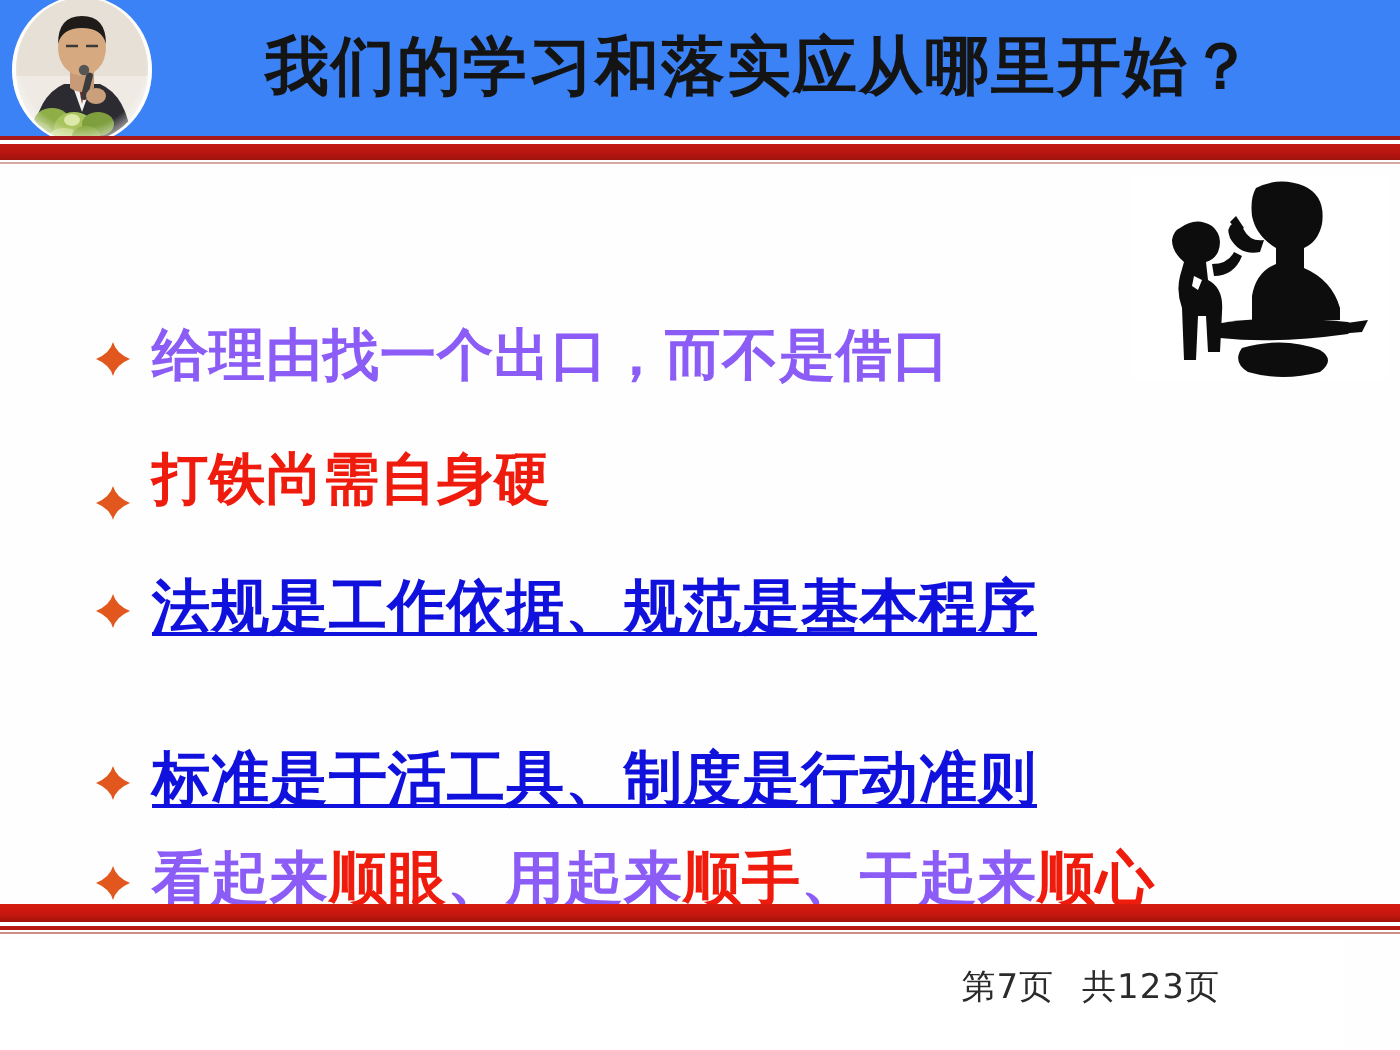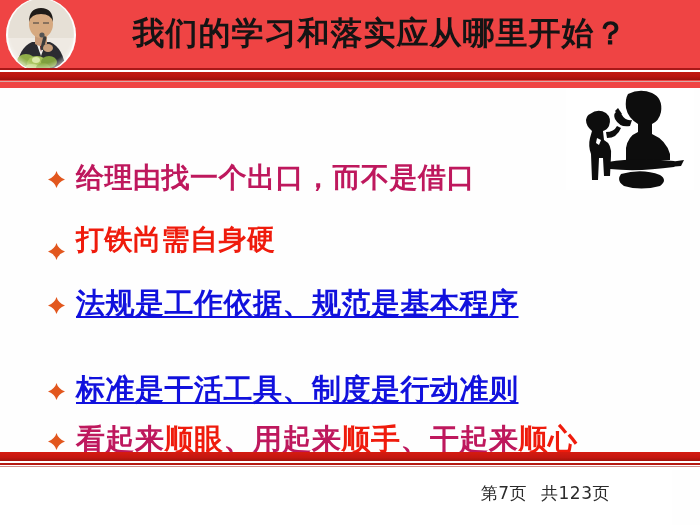--- a/index.html
+++ b/index.html
@@ -12,22 +12,22 @@
   }
   .slide{
     position:absolute;inset:0;
     width:700px;height:525px;
     background:#fefefe;
     overflow:hidden;
   }
 
   
   .header{
-    position:absolute;left:0;top:0;width:700px;height:88px;
-    background:#ef4444;
+    position:absolute;left:0;top:0;width:700px;height:77px;
+    background:#3b82f6;
     text-decoration:underline;
   }
   .portrait{
     position:absolute;left:6px;top:-2px;width:70px;height:74px;
     border-radius:50%;
     overflow:hidden;
     background:radial-gradient(ellipse at 50% 45%,#f3efe9 0%,#ffffff 78%);
   }
   .portrait svg{display:block;}
   .title{
@@ -91,21 +91,21 @@
     width:17px;height:17px;margin-right:11px;
     position:relative;top:1px;
   }
   .star svg{display:block;}
   .btext{
     font-family:"DejaVu Sans","Liberation Sans",sans-serif;
     font-weight:bold;
     letter-spacing:0.5px;
   }
   .c-red{color:#ef1b0c;}
-  .c-black{color:#be185d;}
+  .c-black{color:#8b5cf6;}
   .c-blue{color:#1111dd;}
   .u{text-decoration:underline;text-decoration-thickness:2px;text-underline-offset:3px;}
 
   
   .r1{top:10px;}
   .r2{top:73px;}
   .r3{top:135px;align-items:flex-end;}
   .r4{top:198px;}
   .r5{top:284px;}
   .r6{top:334px;}

